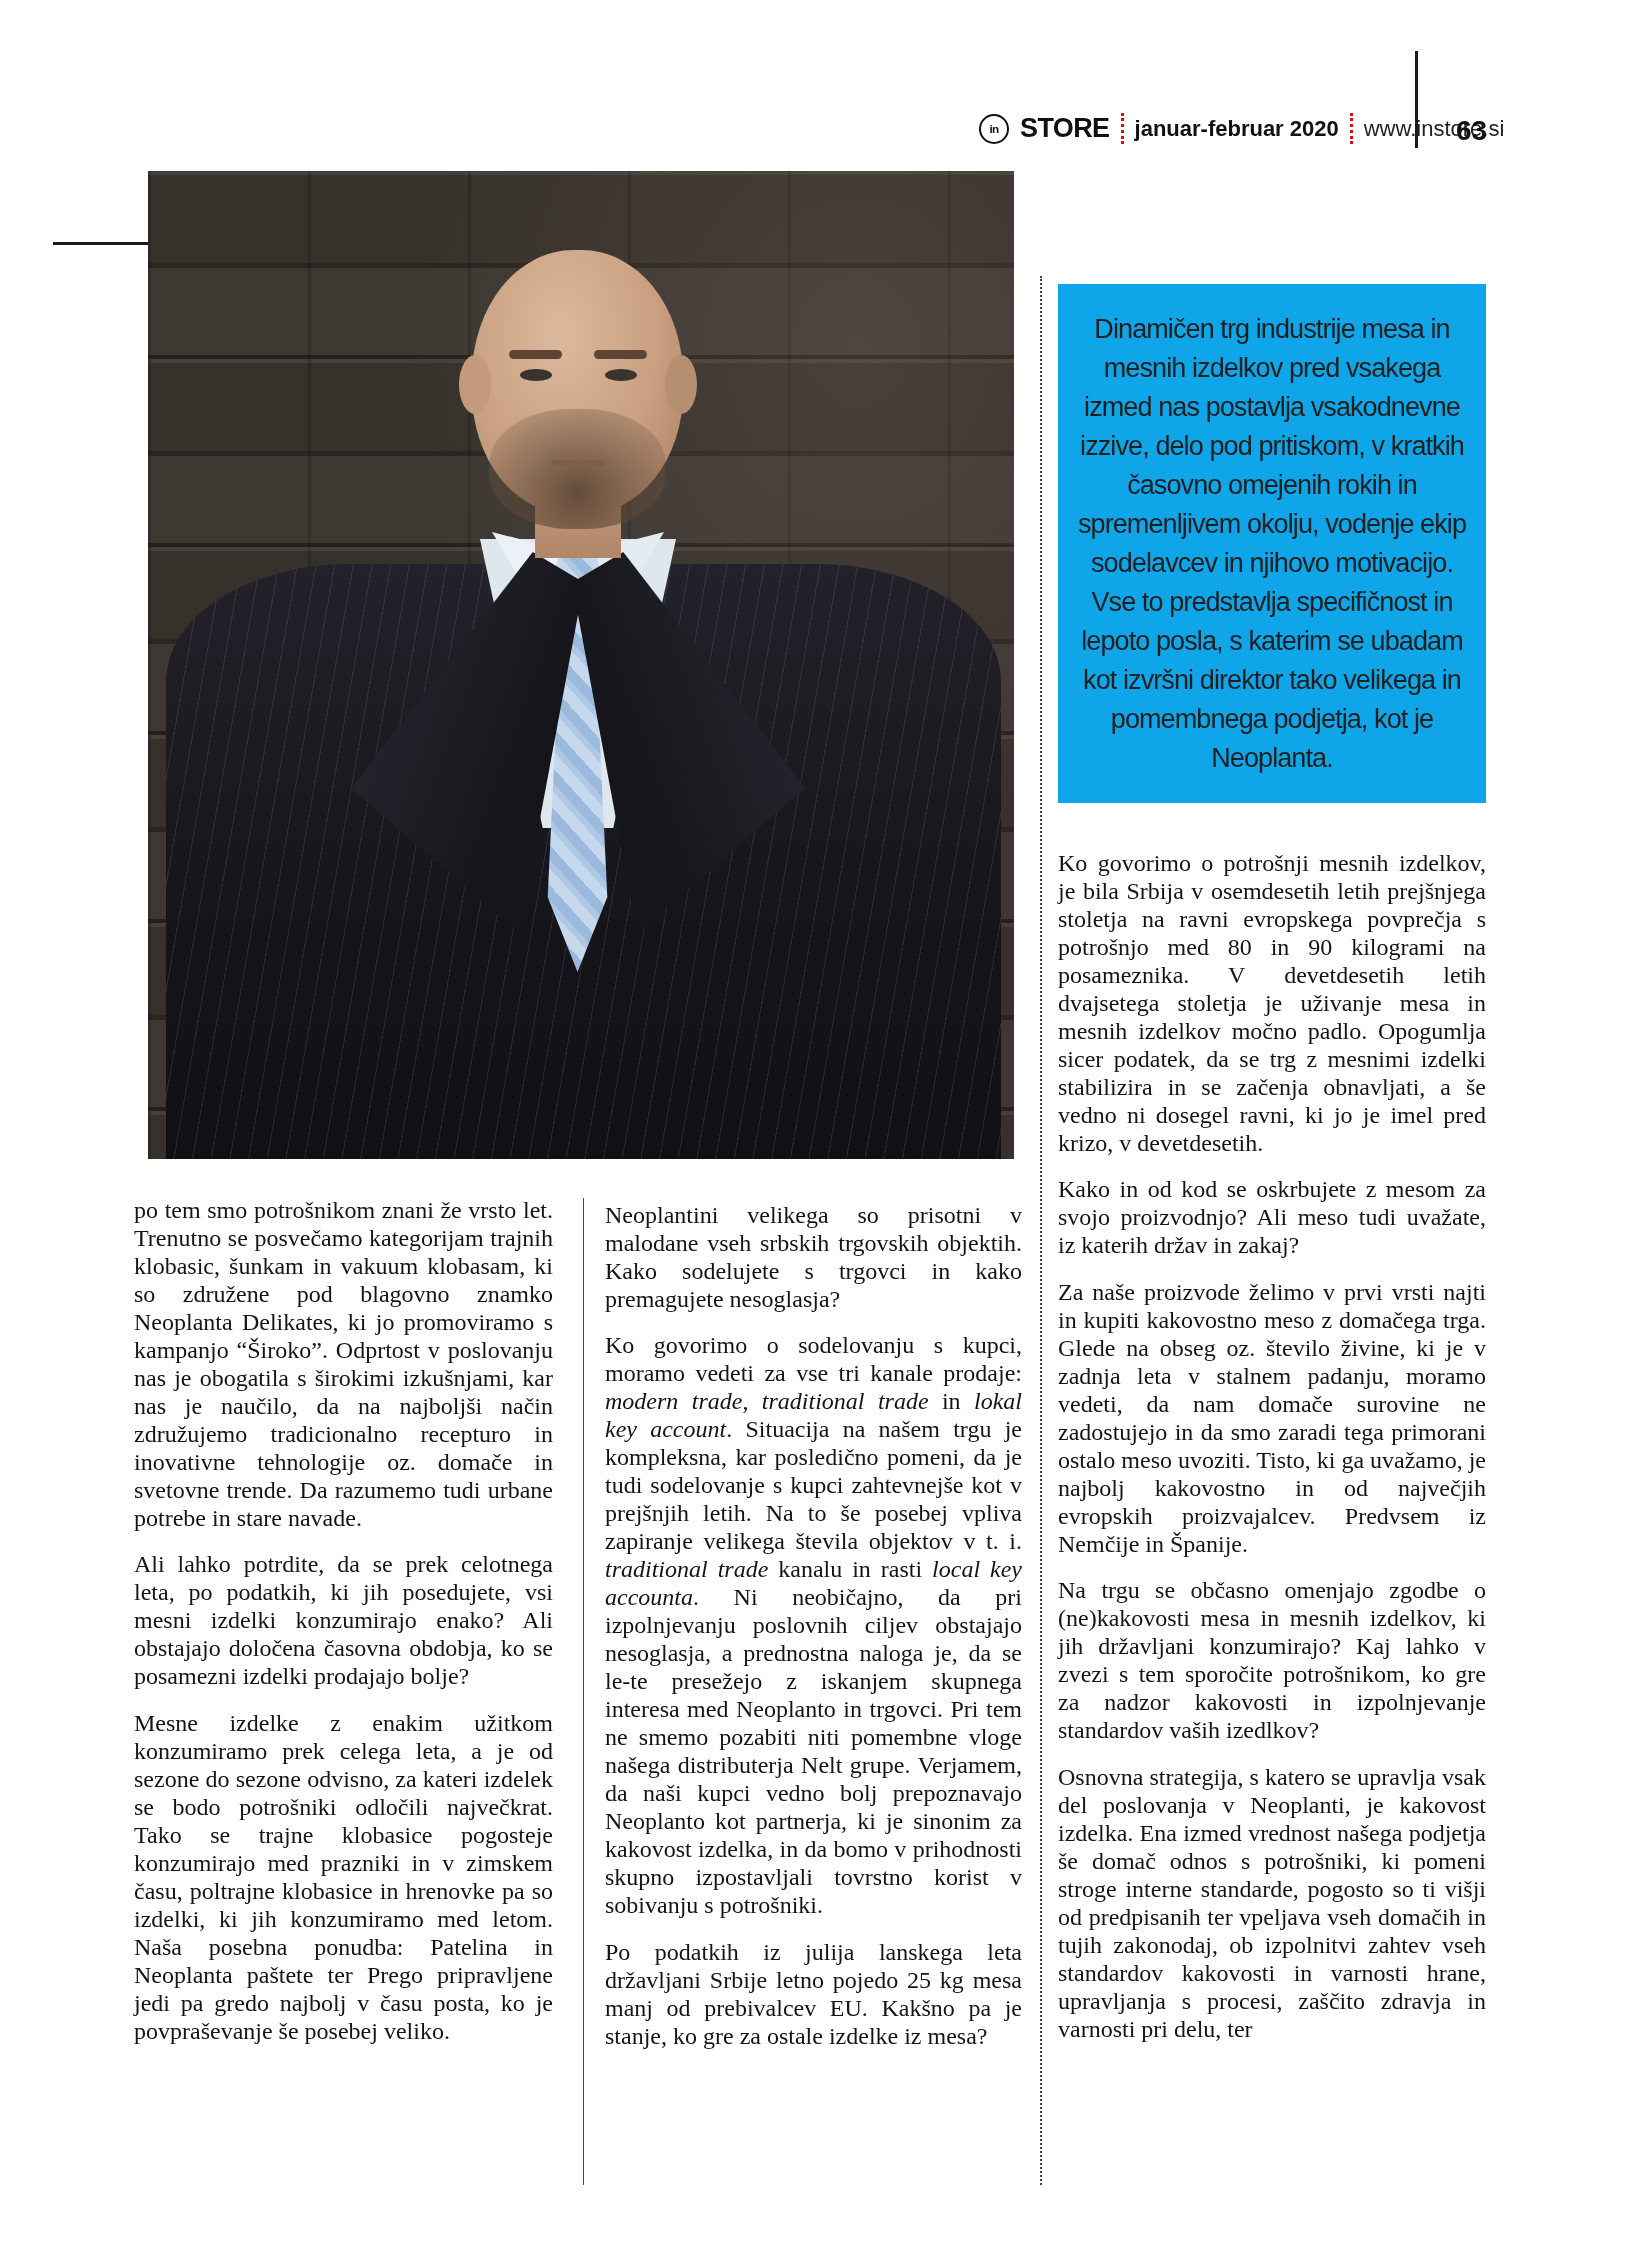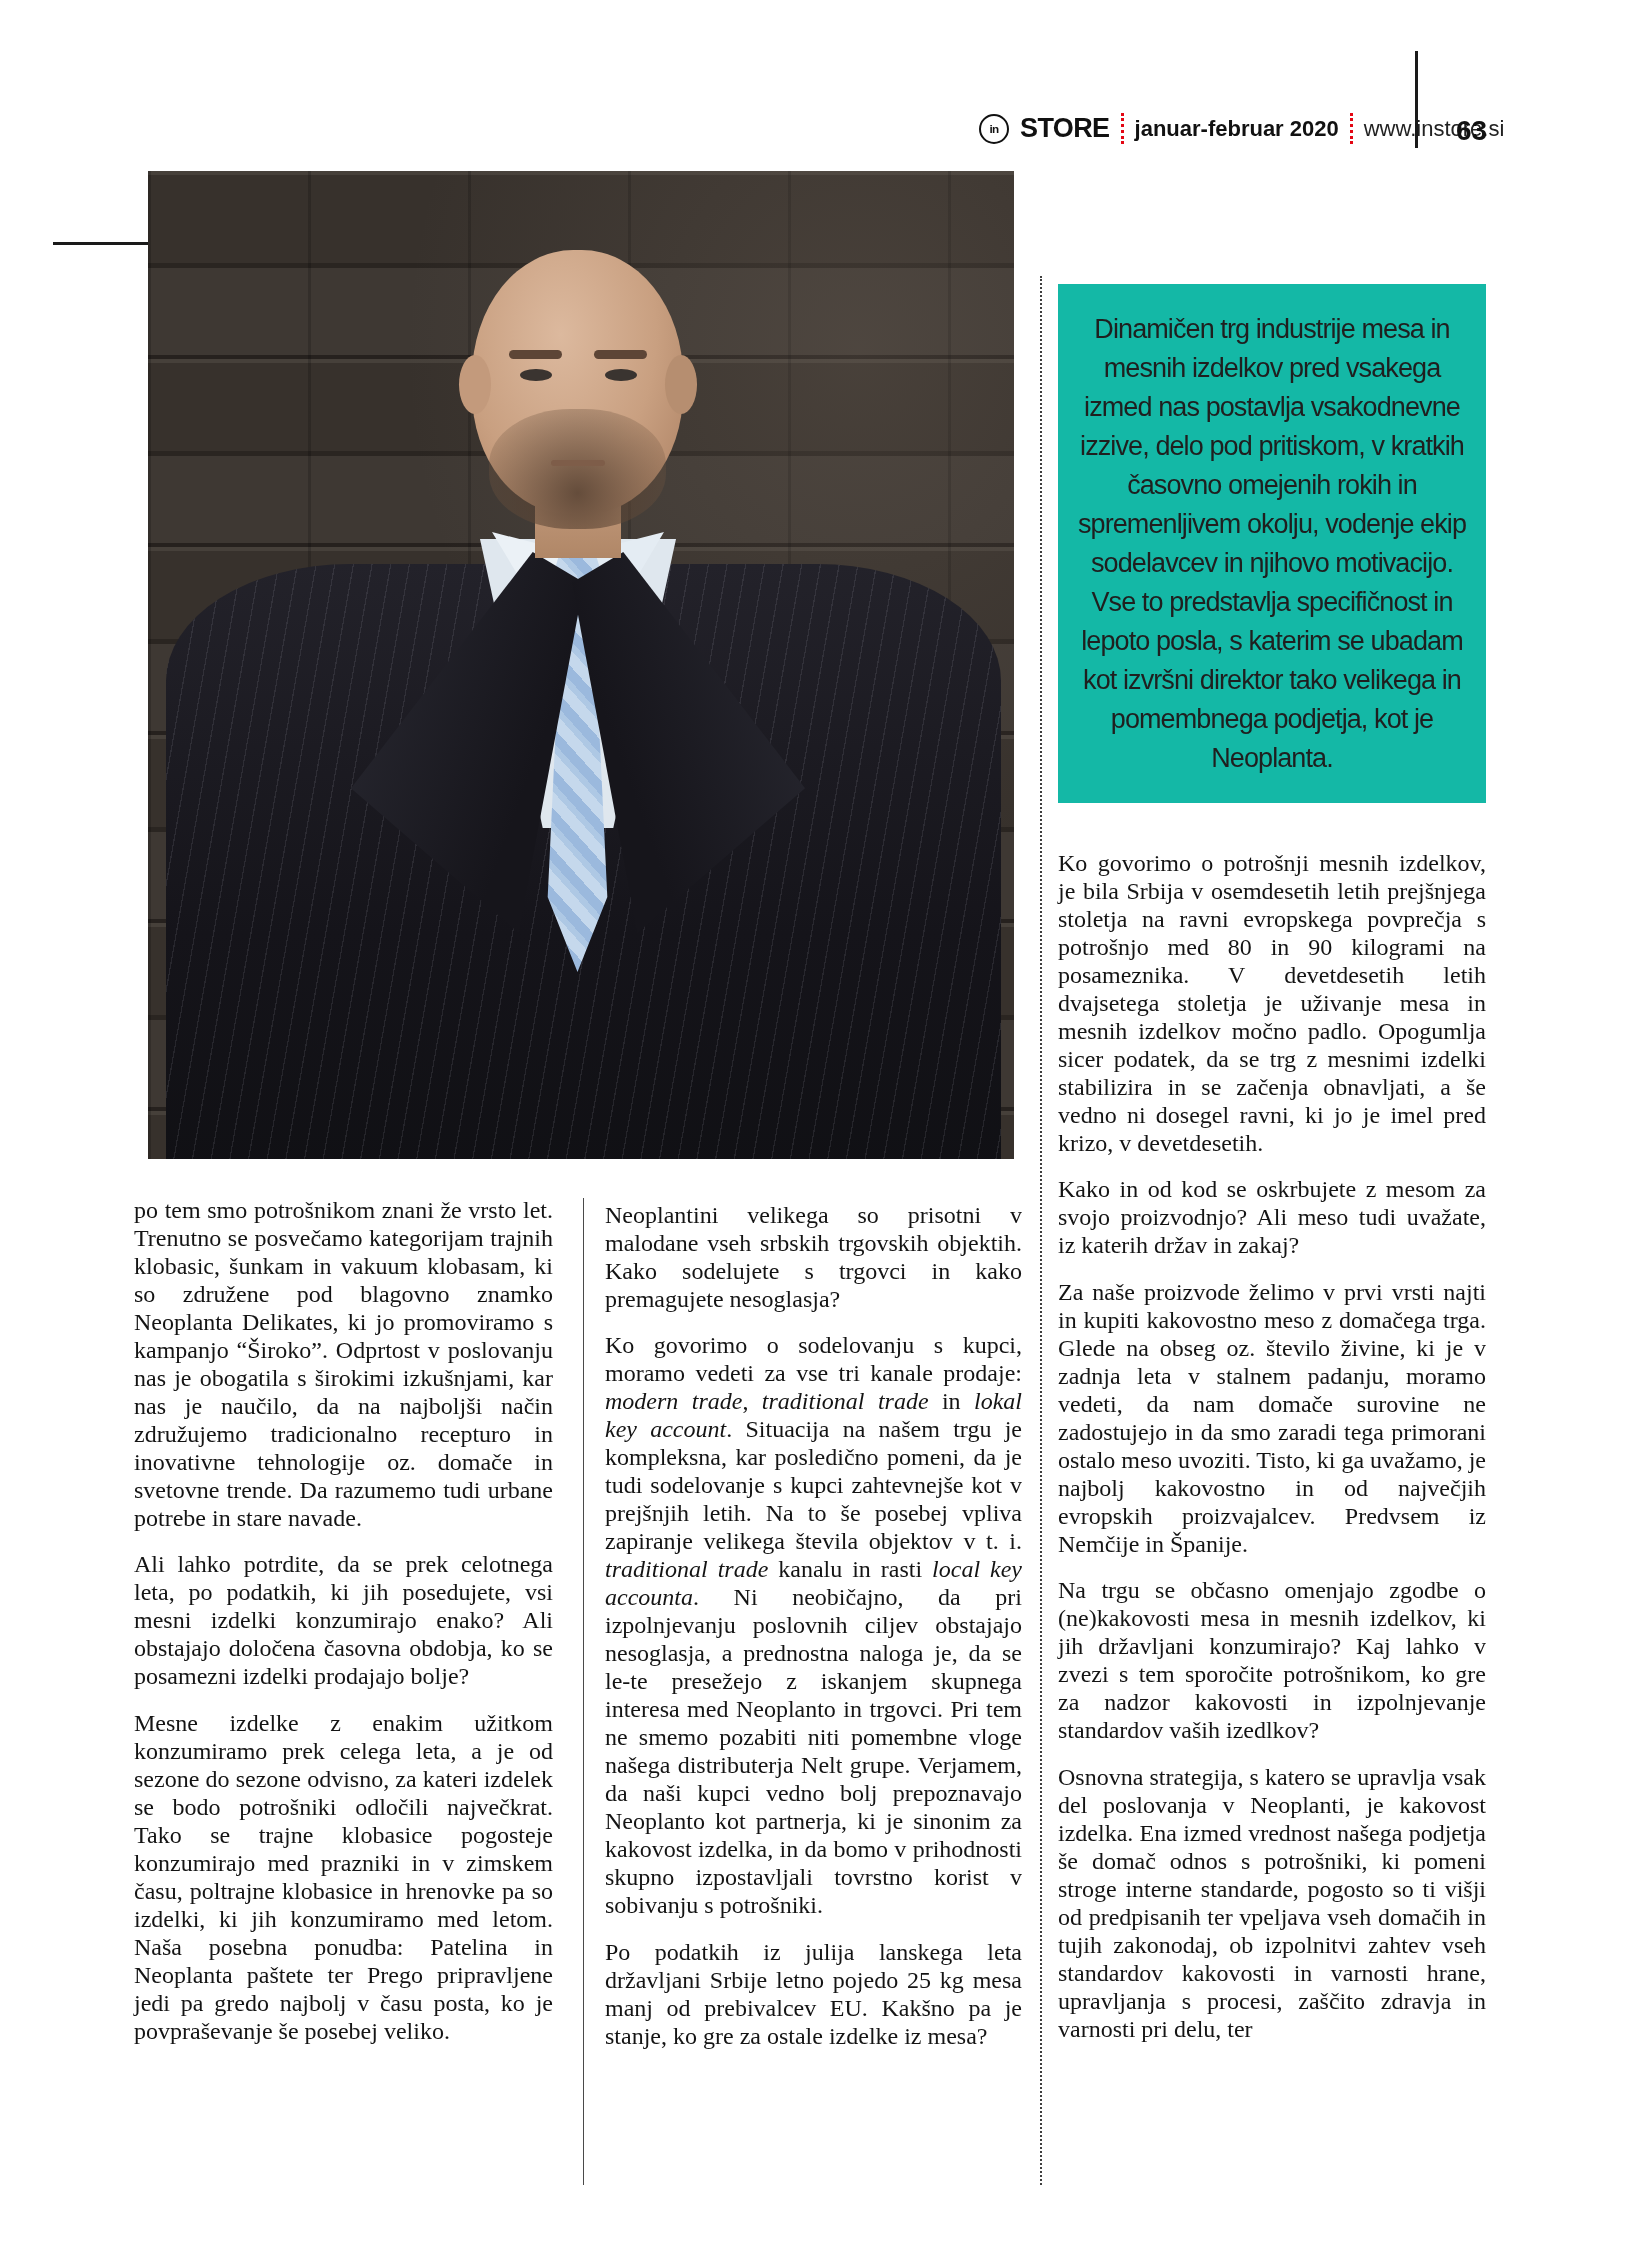--- a/index.html
+++ b/index.html
@@ -59,21 +59,21 @@
   .ear-r{left:517px;top:184px;width:32px;height:59px;border-radius:50%;background:#b68e70;}
   .brow-l{left:361px;top:179px;width:53px;height:8.6px;border-radius:4.9px;background:#5d4536;}
   .brow-r{left:446px;top:179px;width:53px;height:8.6px;border-radius:4.9px;background:#5d4536;}
   .eye-l{left:372px;top:198px;width:32px;height:12.3px;border-radius:50%;background:#3a3430;}
   .eye-r{left:457px;top:198px;width:32px;height:12.3px;border-radius:50%;background:#3a3430;}
   .beard{left:341px;top:238px;width:177px;height:120px;border-radius:46%;
          background:radial-gradient(ellipse at 50% 70%, rgba(84,63,48,0.85), rgba(110,84,64,0.35) 70%, rgba(0,0,0,0) 100%);}
   .mouth{left:403px;top:289px;width:54px;height:6.1px;border-radius:3.7px;background:#7e5d49;}
 
   
-  .quote-box{position:absolute;left:1058px;top:284px;width:428px;height:519px;background:#14b8a6;
+  .quote-box{position:absolute;left:1058px;top:284px;width:428px;height:519px;background:#0ea5e9;
              display:flex;align-items:center;justify-content:center;}
   .quote-text{font-family:"Liberation Sans", sans-serif;font-size:27px;line-height:39px;
               letter-spacing:-0.9px;color:#1f1f1f;text-align:center;padding:6.1px 17px;}
 
   
   .col{position:absolute;font-size:24px;line-height:28px;text-align:justify;color:#141414;}
   .col p{margin:0 0 18.4px 0;}
   .col p.q{font-weight:normal;margin:4.9px 0 18.4px 0;}
   .col1{left:134px;top:1196px;width:419px;}
   .col2{left:605px;top:1196px;width:417px;}

